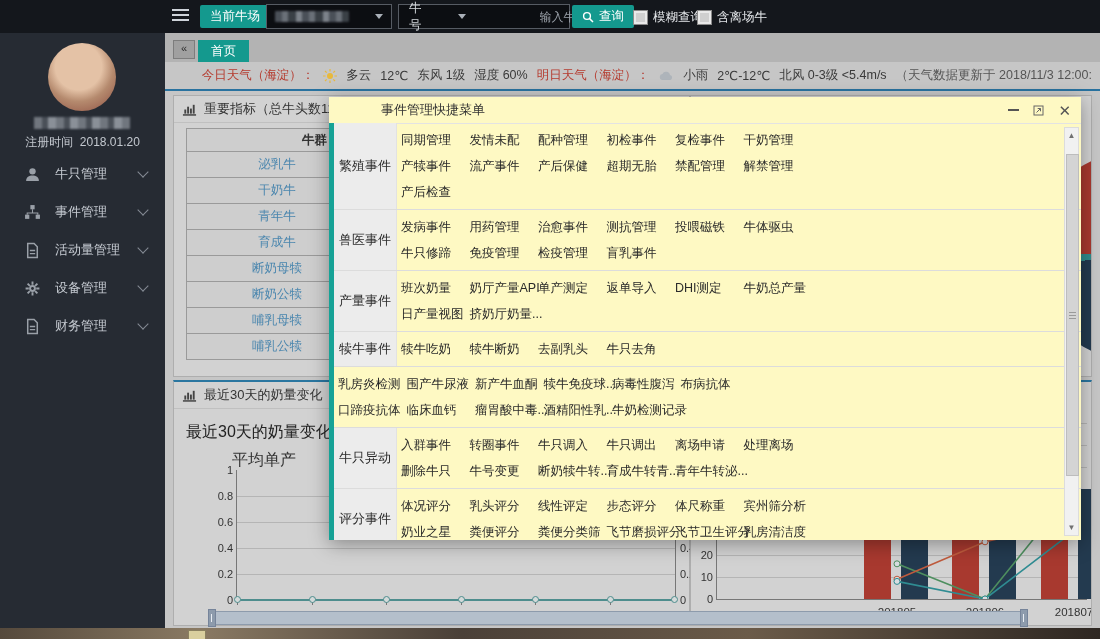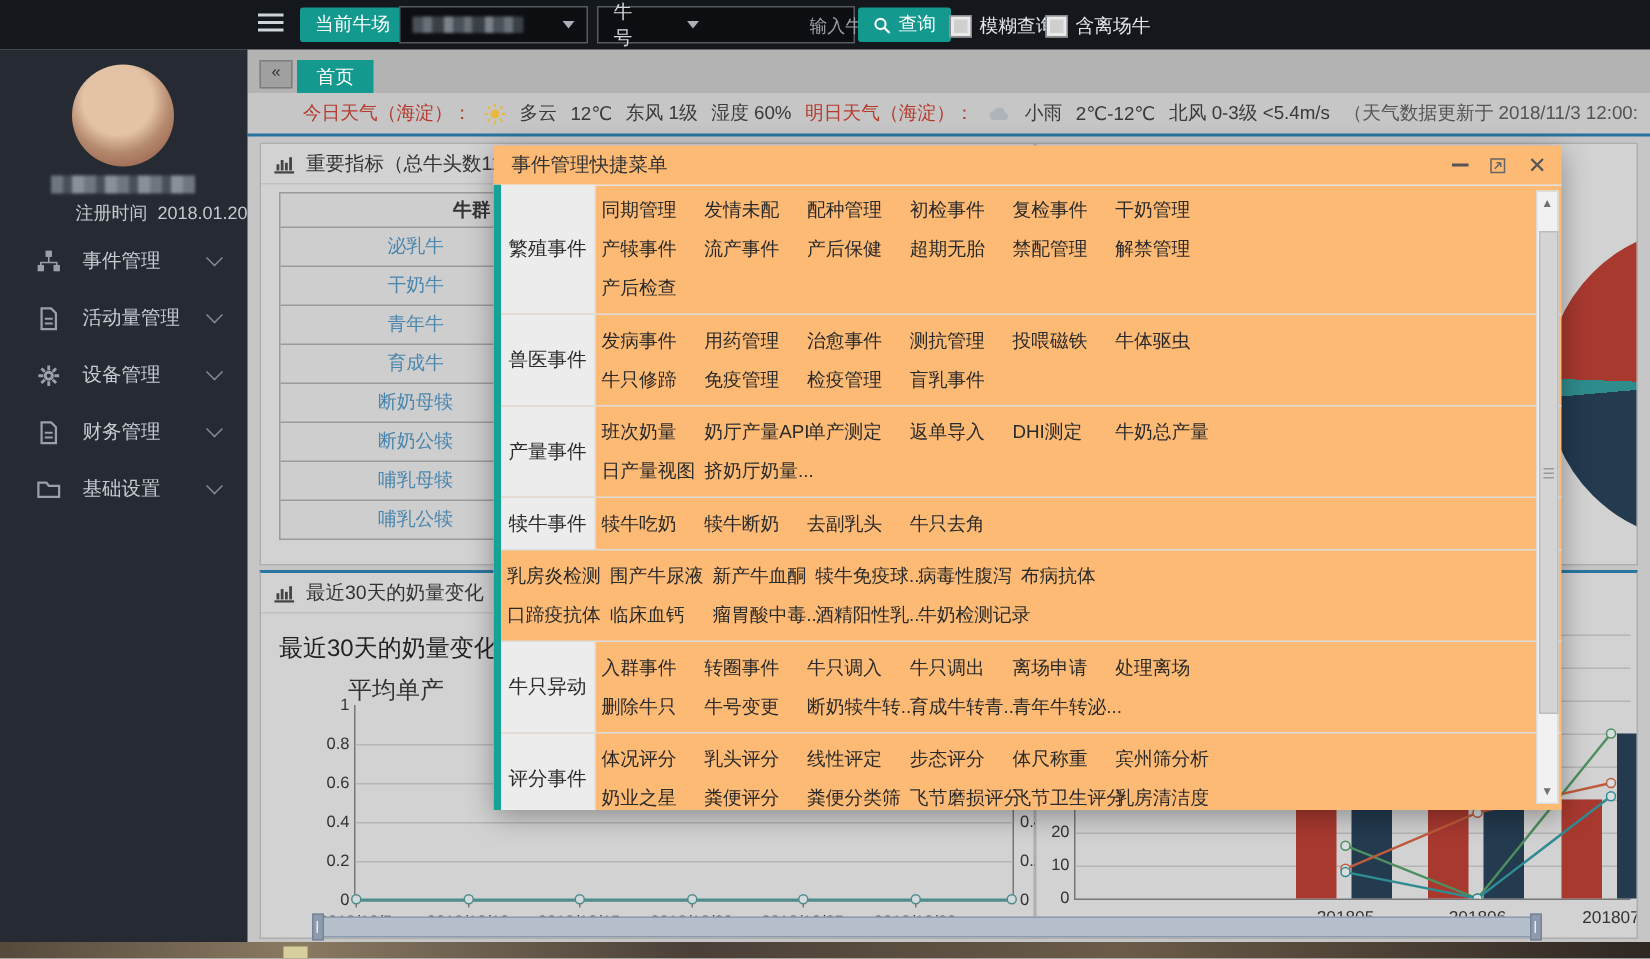--- a/index.html
+++ b/index.html
@@ -26,21 +26,21 @@
   .cow-input::placeholder{color:#9aa0a8;}
   .vdiv{width:1px;height:17px;background:#565b63;margin:0 4px;}
   .cbwrap{position:absolute;top:9px;display:flex;align-items:center;color:#e4e7ea;font-size:12.5px;cursor:pointer;}
   .cb{width:13px;height:13px;background:#cfcfcf;border:1px solid #8a8a8a;box-shadow:inset 0 0 0 2px #e9e9e9;margin-right:5px;}
   
   .sidebar{position:absolute;left:0;top:33px;width:165px;height:595px;background:#262b33;z-index:4;}
   .avatar{position:absolute;left:48px;top:10px;width:68px;height:68px;border-radius:50%;
           background:radial-gradient(circle at 45% 35%,#e4c2a6 0 40%,#b58a6e 60%,#8a4a3e 100%);}
   .ublur{position:absolute;left:34px;top:84px;width:96px;height:12px;filter:blur(1.2px);
      background:repeating-linear-gradient(90deg,#70767e 0 8px,#4a5058 8px 14px,#8a9098 14px 22px);}
-  .regline{position:absolute;left:0;top:101px;width:165px;text-align:right;color:#c3c8cf;font-size:12px;}
+  .regline{position:absolute;left:0;top:101px;width:165px;text-align:center;color:#c3c8cf;font-size:12px;}
   .menu{position:absolute;left:0;top:122px;width:165px;}
   .mi{height:38px;display:flex;align-items:center;padding-left:24px;cursor:pointer;color:#c6cbd2;font-size:13px;}
   .mi-icon{width:17px;height:17px;margin-right:14px;flex:0 0 17px;}
   .mi-icon svg{width:100%;height:100%;}
   .chev{margin-left:auto;margin-right:18px;width:7px;height:7px;border-right:1.5px solid #858b94;
         border-bottom:1.5px solid #858b94;transform:rotate(45deg);margin-top:-4px;}
   
   .content{position:absolute;left:165px;top:33px;width:935px;height:595px;background:#c6c6c6;}
   .tabrow{position:absolute;left:0;top:0;width:935px;height:29px;background:#b3b3b3;}
   .backbtn{position:absolute;left:8px;top:7px;width:20px;height:17px;background:#a0a0a0;border:1px solid #7d7d7d;
@@ -82,22 +82,22 @@
           border:1px solid #8d9bac;box-sizing:border-box;cursor:pointer;}
   .shandle{position:absolute;top:-3px;width:8px;height:18px;background:#8d9bac;border:1px solid #76849a;box-sizing:border-box;}
   .shandle::after{content:"";position:absolute;left:2px;top:4px;width:1px;height:8px;background:#e8ecf2;}
   .pie{position:absolute;left:340px;top:55px;width:210px;height:210px;border-radius:50%;}
   .plot2{position:absolute;left:25px;top:30px;width:370px;height:187px;border-left:1px solid #777;border-bottom:1px solid #777;}
   .hgrid2{position:absolute;left:0;width:370px;height:1px;background:#b5b5b5;}
   .ytick2{position:absolute;left:-26px;width:22px;text-align:right;font-size:11px;color:#333;}
   .bar{position:absolute;bottom:0;width:27px;}
   .xlab2{position:absolute;bottom:-19px;width:62px;text-align:center;font-size:11.5px;color:#333;}
   
-  .modal{position:absolute;left:329px;top:97px;width:712px;height:443px;background:#fdba74;z-index:10;
-         box-shadow:0 4px 18px rgba(0,0,0,.35);}
+  .modal{position:absolute;left:329px;top:97px;width:712px;height:443px;background:#fef9c3;z-index:10;
+         box-shadow:0 4px 18px rgba(0,0,0,.35);padding-left:40px;}
   .mhead{height:26px;display:flex;align-items:center;padding:0 10px 0 12px;border-bottom:1px solid #e3e3e3;}
   .mtitle{font-size:13px;color:#333;}
   .mctrls{margin-left:auto;display:flex;align-items:center;gap:14px;color:#555;}
   .mmin{width:11px;height:2px;background:#555;cursor:pointer;}
   .mmax{cursor:pointer;display:flex;}
   .mclose{font-size:15px;line-height:1;cursor:pointer;}
   .mbody{position:absolute;left:0;top:26px;right:0;bottom:0;overflow:hidden;}
   .tealbar{position:absolute;left:0;top:0;bottom:0;width:5px;background:#16a296;}
   .sections{margin-left:5px;}
   .sec{display:flex;border-bottom:1px solid #dcdcdc;}
@@ -157,20 +157,28 @@
   </div>
 </div>
 
 <div class="sidebar">
   <div class="avatar"></div>
   <div class="ublur"></div>
   <div class="regline">
     <span>注册时间</span>&nbsp;&nbsp;<span>2018.01.20</span>
   </div>
   <div class="menu">
+  <div class="mi">
+    <span class="mi-icon"><svg viewBox="0 0 16 16">
+            <circle cx="8" cy="5" r="3" fill="#9aa0a8"></circle>
+            <path d="M2 14c0-3.3 2.7-5 6-5s6 1.7 6 5z" fill="#9aa0a8"></path>
+          </svg></span>
+    <span class="mi-label">牛只管理</span>
+    <span class="chev"></span>
+  </div>
 
   <div class="mi">
     <span class="mi-icon"><svg viewBox="0 0 16 16" fill="#9aa0a8">
             <rect x="6" y="1" width="4" height="4"></rect>
             <rect x="1" y="10" width="4" height="4"></rect>
             <rect x="11" y="10" width="4" height="4"></rect>
             <path d="M7.5 5h1v3h-1zM3 8h10v1H3zM2.5 8h1v2h-1zM12.5 8h1v2h-1z"></path>
           </svg></span>
     <span class="mi-label">事件管理</span>
     <span class="chev"></span>
@@ -201,27 +209,20 @@
 
   <div class="mi">
     <span class="mi-icon"><svg viewBox="0 0 16 16">
             <path d="M3.5 1.5h6l3 3v10h-9z" fill="none" stroke="#9aa0a8" stroke-width="1.4"></path>
             <path d="M5.5 8h5M5.5 11h5" stroke="#9aa0a8" stroke-width="1.2"></path>
           </svg></span>
     <span class="mi-label">财务管理</span>
     <span class="chev"></span>
   </div>
 
-  <div class="mi">
-    <span class="mi-icon"><svg viewBox="0 0 16 16">
-            <path d="M1.5 3.5h5l1.5 2h6.5v7h-13z" fill="none" stroke="#9aa0a8" stroke-width="1.4"></path>
-          </svg></span>
-    <span class="mi-label">基础设置</span>
-    <span class="chev"></span>
-  </div>
 </div>
 </div>
 
 <div class="content">
   <div class="tabrow">
     <div class="backbtn">«</div>
     <div class="tab-home">
       <span>首页</span>
     </div>
   </div>

